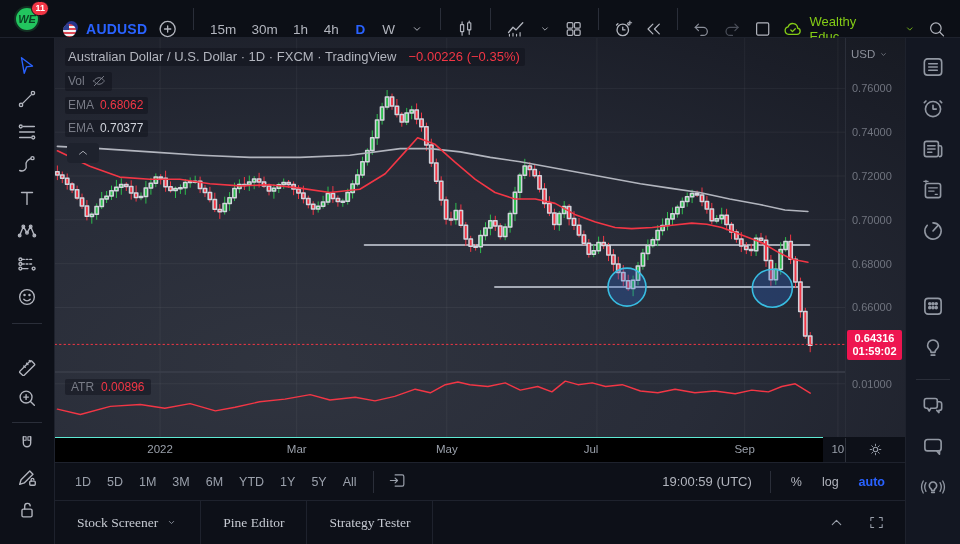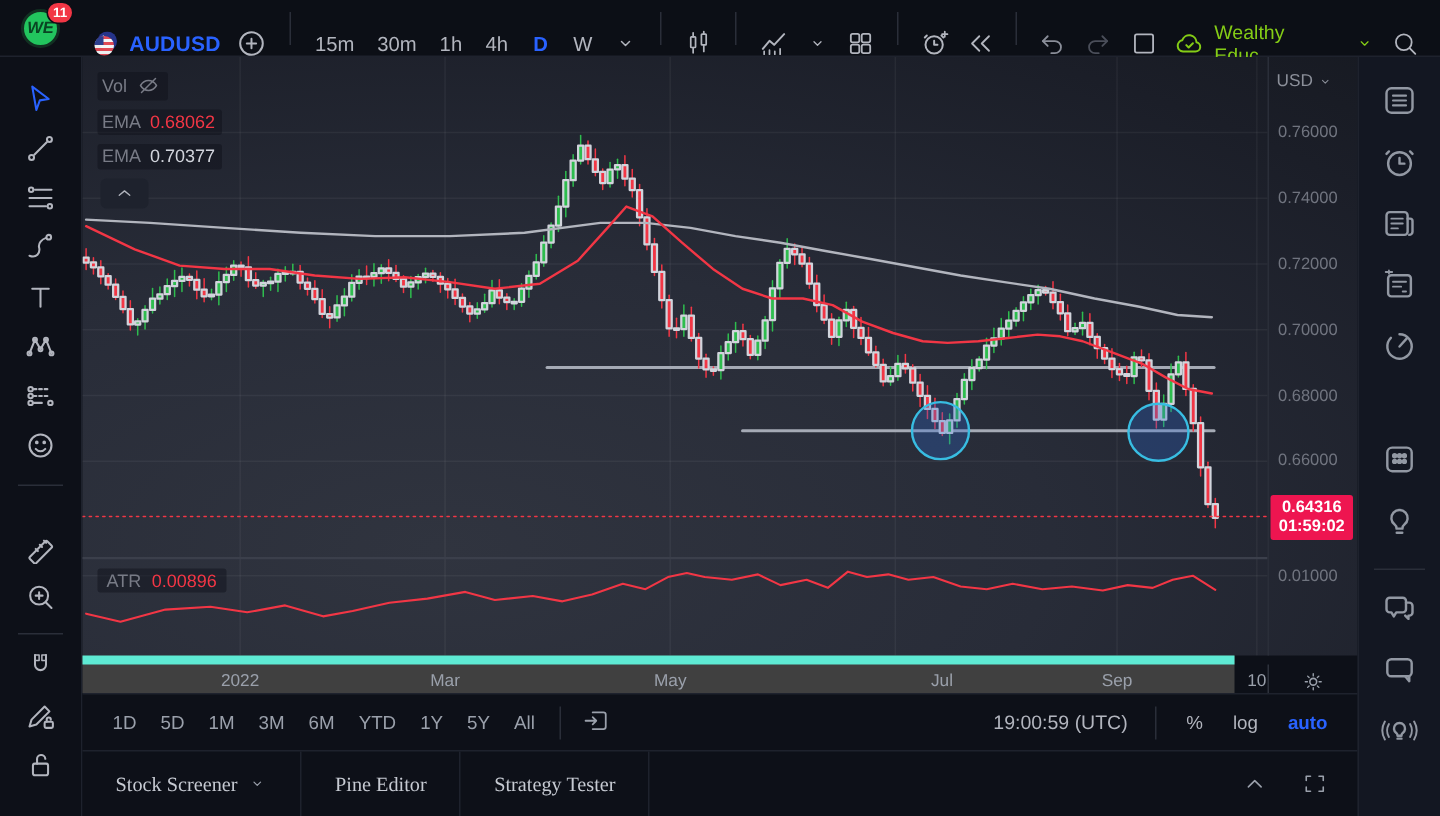--- a/index.html
+++ b/index.html
@@ -54,22 +54,22 @@
   .vline{ position:absolute; left:790px; top:0; width:1px; height:399px; background:#2a2e39; }
 
   .pricescale{ position:absolute; left:790px; top:0; width:60px; height:399px; font-size:11px; color:#70747f; }
   .usd-head{ position:absolute; left:6px; top:10px; display:flex; align-items:center; gap:3px; color:#8b8f99;
              font-size:11.5px; cursor:pointer; }
   .ptick{ position:absolute; left:7px; }
   .last-label{ position:absolute; left:2px; right:3px; border-radius:2px; color:#fff; font-weight:bold;
                font-size:11px; line-height:13px; text-align:center; padding:2px 0; }
   .atr-tick{ position:absolute; left:7px; }
 
-  .time-strip{ position:absolute; left:0; top:399px; width:768px; height:25px; background:#404040;
-               border-top:6px solid #5eead4; font-size:11.5px; color:#9aa0ab; cursor:ew-resize; }
+  .time-strip{ position:absolute; left:0; top:399px; width:768px; height:25px; background:#000000;
+               border-top:1px solid #5eead4; font-size:11.5px; color:#9aa0ab; cursor:ew-resize; }
   .mlabel{ position:absolute; top:5px; width:36px; text-align:center; }
   .strip-vline{ position:absolute; left:790px; top:0; width:1px; height:25px; background:#2e323c; }
   .strip-gear{ position:absolute; left:812px; top:3px; color:#9aa0ab; cursor:pointer; }
 
   
   .legend{ position:absolute; left:10px; top:10px; z-index:5; font-size:13px; }
   .leg-row{ display:flex; align-items:center; gap:6px; margin-bottom:6px; width:max-content;
             background:rgba(13,16,24,0.45); padding:1px 5px 2px 3px; border-radius:2px; }
   .leg-title{ color:#b2b5be; }
   .leg-change{ color:#f23645; margin-left:6px; }
@@ -646,20 +646,24 @@
           <path d="M2.4 112.8 L 34.8 128.2 L 64.8 139.1 L 94.8 141.3 L 124.8 141.3 L 154.8 145.7 L 184.9 147.9 L 214.9 146.8 L 244.9 150.1 L 274.9 154.5 L 304.9 151.2 L 330.2 135.8 L 350.0 113.9 L 362.6 99.7 L 380.0 106.3 L 399.7 123.8 L 420.3 141.3 L 440.0 154.5 L 459.8 161.0 L 480.3 161.0 L 500.1 165.4 L 519.8 176.4 L 540.4 184.0 L 560.1 189.5 L 576.7 190.6 L 597.2 189.5 L 617.0 187.3 L 636.7 185.1 L 651.8 186.2 L 666.8 189.5 L 687.3 197.2 L 707.1 204.8 L 722.1 213.6 L 737.1 221.3 L 752.9 224.3" stroke="#f23645" stroke-width="1.6" fill="none"></path>
           <ellipse cx="572.0" cy="249.1" rx="19" ry="19" fill="rgba(45,105,210,0.30)" stroke="#38bde2" stroke-width="1.6"></ellipse>
           <ellipse cx="717.3" cy="250.2" rx="20" ry="19" fill="rgba(45,105,210,0.30)" stroke="#38bde2" stroke-width="1.6"></ellipse>
           <line x1="0" x2="790" y1="306.4" y2="306.4" stroke="#f23645" stroke-width="1" stroke-dasharray="1.5 3"></line>
           <line x1="0" x2="790" y1="334" y2="334" stroke="#3b3f4b" stroke-width="1.5"></line>
           <path d="M2.4 371.1 L 25.3 376.5 L 55.3 368.4 L 85.3 366.5 L 109.8 370.2 L 135.1 365.6 L 160.4 372.9 L 180.1 369.3 L 204.6 363.8 L 229.9 361.1 L 255.2 356.6 L 274.9 362.0 L 300.2 359.3 L 320.0 362.9 L 339.7 358.4 L 360.2 351.2 L 375.3 354.8 L 390.3 346.7 L 402.9 344.0 L 414.8 346.7 L 432.9 348.5 L 450.3 344.9 L 465.3 352.1 L 482.7 348.5 L 496.9 353.9 L 510.3 343.1 L 523.0 346.7 L 537.2 344.9 L 550.6 348.5 L 567.2 346.7 L 585.4 353.0 L 602.8 354.8 L 620.1 351.2 L 639.9 354.8 L 659.6 353.0 L 680.2 355.7 L 696.8 352.1 L 713.4 353.9 L 726.8 348.5 L 740.2 345.8 L 755.2 355.2" stroke="#f23645" stroke-width="1.4" fill="none"></path>
         </svg>
       <div class="vline"></div>
 
       <div class="legend">
+        <div class="leg-row" style="font-size:13px;">
+          <span class="leg-title">Australian Dollar / U.S. Dollar · 1D · FXCM · TradingView</span>
+          <span class="leg-change">−0.00226 (−0.35%)</span>
+        </div>
         <div class="leg-row">
           <span class="dim">Vol</span>
           <svg width="16" height="16" viewBox="0 0 24 24" style="color:#787b86">
             <path d="M4 12s3-5 8-5 8 5 8 5-3 5-8 5-8-5-8-5z"></path>
               <path d="M5 19L19 5"></path>
             </svg>
         </div>
         <div class="leg-row">
           <span class="dim">EMA</span>
           <span class="val-red">0.68062</span>
@@ -698,21 +702,21 @@
           <div>01:59:02</div>
         </div>
         <div class="atr-tick" id="atr-tick" style="top: 339.817px;">0.01000</div>
       </div>
     </div>
 
     <div class="time-strip">
       <span class="mlabel" style="left: 87.07px;">2022</span>
       <span class="mlabel" style="left: 223.74px;">Mar</span>
       <span class="mlabel" style="left: 373.84px;">May</span>
-      <span class="mlabel" style="left: 555px;">Jul</span>
+      <span class="mlabel" style="left: 518px;">Jul</span>
       <span class="mlabel" style="left: 671.67px;">Sep</span>
       <span class="mlabel" style="left: 764.89px;">10</span>
       <span class="strip-vline"></span>
       <span class="strip-gear">
         <svg width="17" height="17" viewBox="0 0 24 24">
           <circle cx="12" cy="12" r="3.2"></circle>
           <path d="M12 4.5v2M12 17.5v2M4.5 12h2M17.5 12h2M6.7 6.7l1.4 1.4M15.9 15.9l1.4 1.4M17.3 6.7l-1.4 1.4M8.1 15.9l-1.4 1.4" stroke-width="1.3"></path>
           </svg>
       </span>
     </div>

